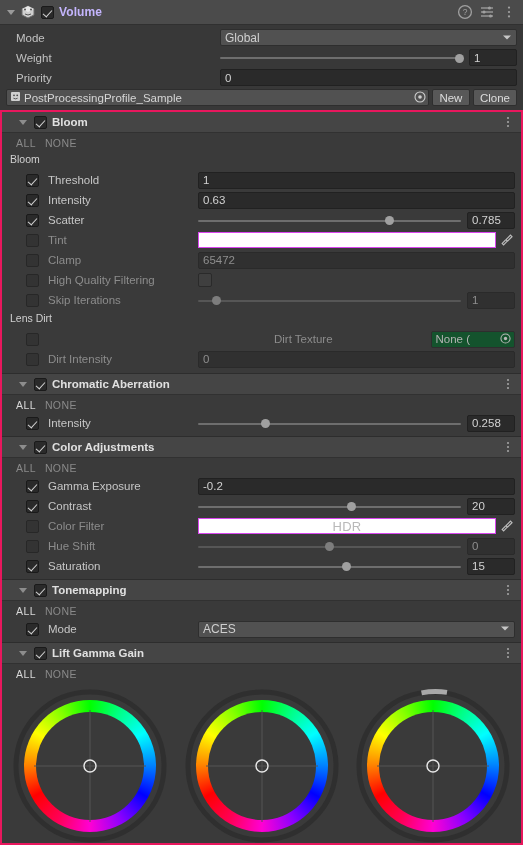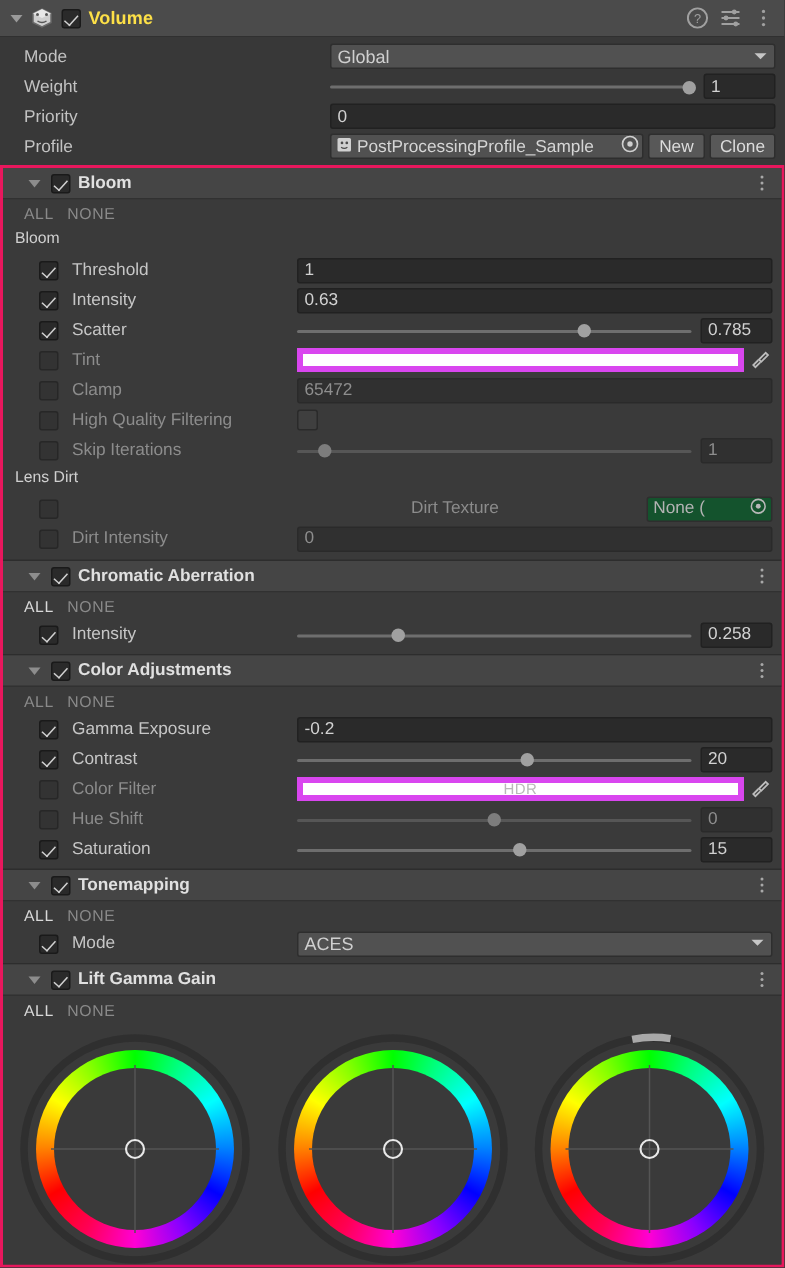--- a/index.html
+++ b/index.html
@@ -45,21 +45,21 @@
     content: "";
     position: absolute;
     left: 3px; top: 1px;
     width: 4px; height: 8px;
     border: solid #d2d2d2;
     border-width: 0 1.6px 1.6px 0;
     transform: rotate(42deg);
   }
   .chk.dim { background:#333; border-color:#272727; }
   .comp-title {
-    font-size: 12px; font-weight: bold; color: #fde047;
+    font-size: 12px; font-weight: bold; color: #c4b5fd;
     letter-spacing: 0.1px;
   }
   .hdr-spacer { flex: 1 1 auto; }
   .hdr-icon { width: 16px; height: 16px; margin-left: 6px; flex:none; opacity:.82; }
 
   
   .top-block { padding: 3px 6px 5px 6px; background:#383838; border-bottom:1px solid #2c2c2c;}
   .prow {
     display: flex; align-items: center;
     height: 19px; margin-bottom: 1px;
@@ -144,23 +144,23 @@
     display:flex; align-items:center; height: 20px;
     padding: 0 6px 0 0; box-sizing:border-box;
   }
   .elabelwrap { width: 196px; flex:none; display:flex; align-items:center; padding-left:23px; box-sizing:border-box;}
   .elabel { margin-left: 4px; font-size:11.5px; color:#c6c6c6; }
   .elabel.dim { color:#8c8c8c; }
   .efield { flex:1 1 auto; display:flex; align-items:center; height:17px; }
 
   .colorfield {
     flex:1 1 auto; height:16px; background:#ffffff;
-    border:4px solid #d946ef; box-sizing:border-box;
+    border:1px solid #d946ef; box-sizing:border-box;
     display:flex; align-items:center; justify-content:center;
-    color:#b9b9b9; font-size:10px; letter-spacing:.3px;
+    color:#b9b9b9; font-size:13px; letter-spacing:.3px;
   }
   .eyedrop { width:16px; height:16px; flex:none; margin-left:3px; display:flex; align-items:center; justify-content:center;}
   .boolbox {
     width:14px; height:14px; background:#3f3f3f;
     border:1px solid #2a2a2a; border-radius:2px; flex:none;
     box-sizing:border-box;
   }
   .nonefield {
     margin-left:auto; flex:none; height:17px; background:#14532d;
     border:1px solid #2e2e2e; border-radius:2px;
@@ -249,21 +249,20 @@
     </div>
 
     <div class="prow">
       <div class="plabel">Priority</div>
       <div class="pfield">
         <div class="numfield">0</div>
       </div>
     </div>
 
     <div class="prow">
-      <div class="plabel">Profile</div>
       <div class="pfield">
         <div class="objfield">
           <span class="oi">
             <svg width="11" height="11" viewBox="0 0 11 11">
                 <rect x="1" y="1" width="9" height="9" rx="1" fill="#d0d0d0"></rect>
                 <circle cx="4" cy="4.3" r="0.9" fill="#4a4a4a"></circle>
                 <circle cx="7.2" cy="4.3" r="0.9" fill="#4a4a4a"></circle>
                 <path d="M3.4 7.2 Q5.5 8.6 7.6 7.2" stroke="#4a4a4a" stroke-width="0.9" fill="none"></path>
               </svg>
           </span>

